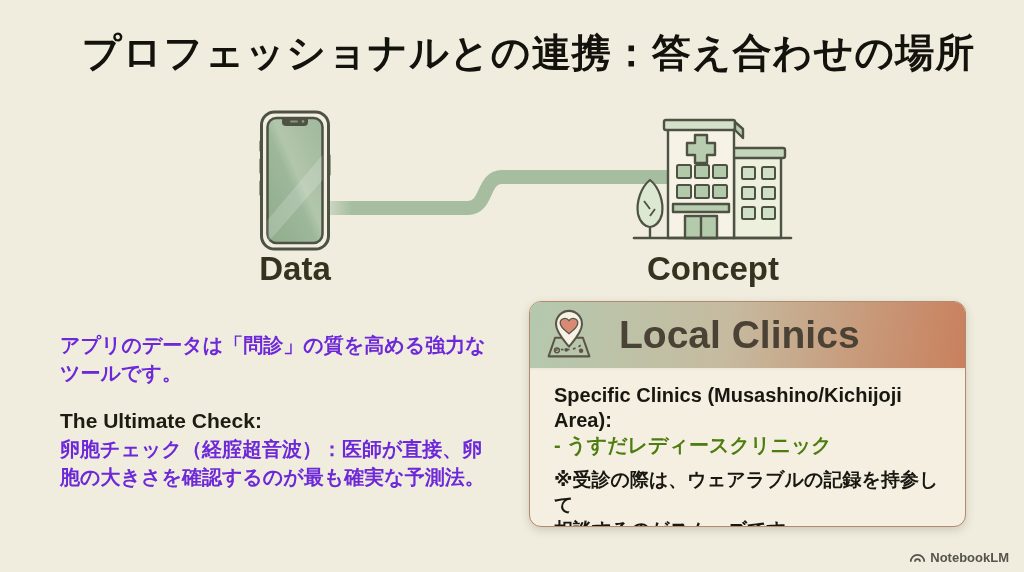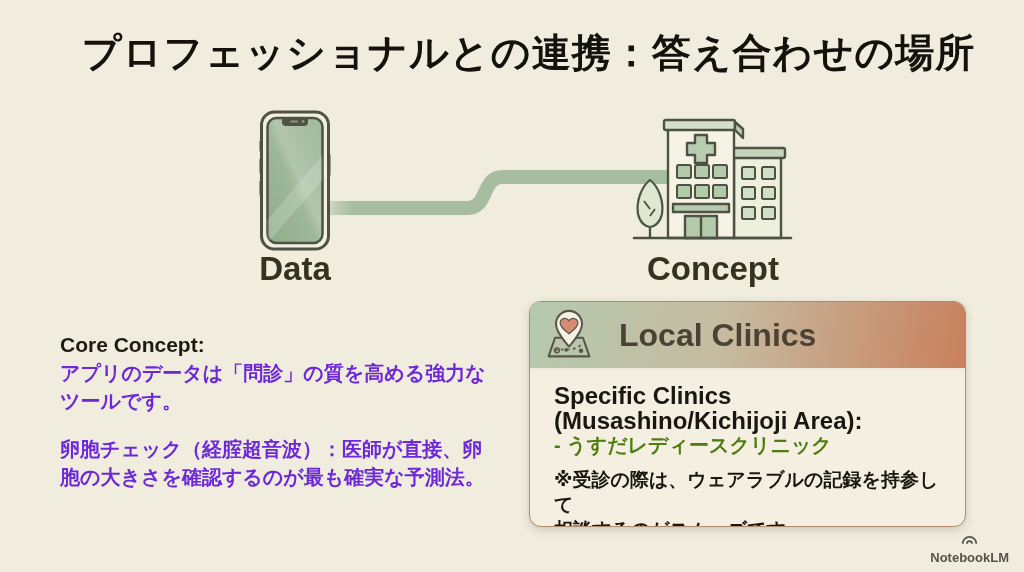--- a/index.html
+++ b/index.html
@@ -53,42 +53,42 @@
     overflow:hidden;
   }
   .card-header {
     height:68px;
     background:linear-gradient(100deg,#b4c9ae 0%,#c6bba0 45%,#c9805d 100%);
     display:flex; align-items:center;
     padding-left:13px;
     border-bottom:2px solid #efe9d8;
   }
   .card-header .header-label {
-    font-size:32px; font-weight:800; color:#4a4335;
+    font-size:39px; font-weight:800; color:#4a4335;
     margin-left:24px;
   }
   .card-body {
     padding:13px 12px 10px 24px;
   }
   .list-heading {
-    font-size:24px; font-weight:700; color:#191711; line-height:25px;
+    font-size:20px; font-weight:700; color:#191711; line-height:25px;
   }
   .clinic-item {
     font-size:20px; font-weight:700; color:#4d7c0f; line-height:25px;
   }
   .card-note {
     margin-top:9px;
     font-size:19px; font-weight:700; color:#191711; line-height:25px;
     white-space:pre-line;
   }
 
   .watermark {
     position:absolute; right:15px; bottom:7px;
     display:flex; align-items:center; gap:4px;
-    color:#55544c; font-size:13px; font-weight:600;flex-direction:column;
+    color:#55544c; font-size:13px; font-weight:600;
   }
 </style>
 </head>
 <body>
 
 <div class="stage">
 
   <div class="title">プロフェッショナルとの連携：答え合わせの場所</div>
 
   <svg class="pipe" width="364" height="74" viewBox="0 0 364 74">
@@ -162,25 +162,25 @@
 
       <line x1="3" y1="125" x2="160" y2="125" stroke-width="2.6" stroke-linecap="round"></line>
     </g>
   </svg>
 
   <div class="node-label data">Data</div>
   <div class="node-label clinic">Concept</div>
 
   <div class="left-panel">
     <div class="left-section">
-      <div class="heading">Core Concept:</div>
       <div class="body">アプリのデータは「問診」の質を高める強力な
 ツールです。</div>
     </div>
     <div class="left-section">
+      <div class="heading">The Ultimate Check:</div>
       <div class="body">卵胞チェック（経腟超音波）：医師が直接、卵
 胞の大きさを確認するのが最も確実な予測法。</div>
     </div>
   </div>
 
   <div class="card">
     <div class="card-header">
       <svg width="52" height="54" viewBox="0 0 56 58">
         <g stroke="#5a5647" stroke-width="2.2" fill="none" stroke-linejoin="round">
           <polygon points="13,32 43,32 50,52 6,52" fill="none"></polygon>

